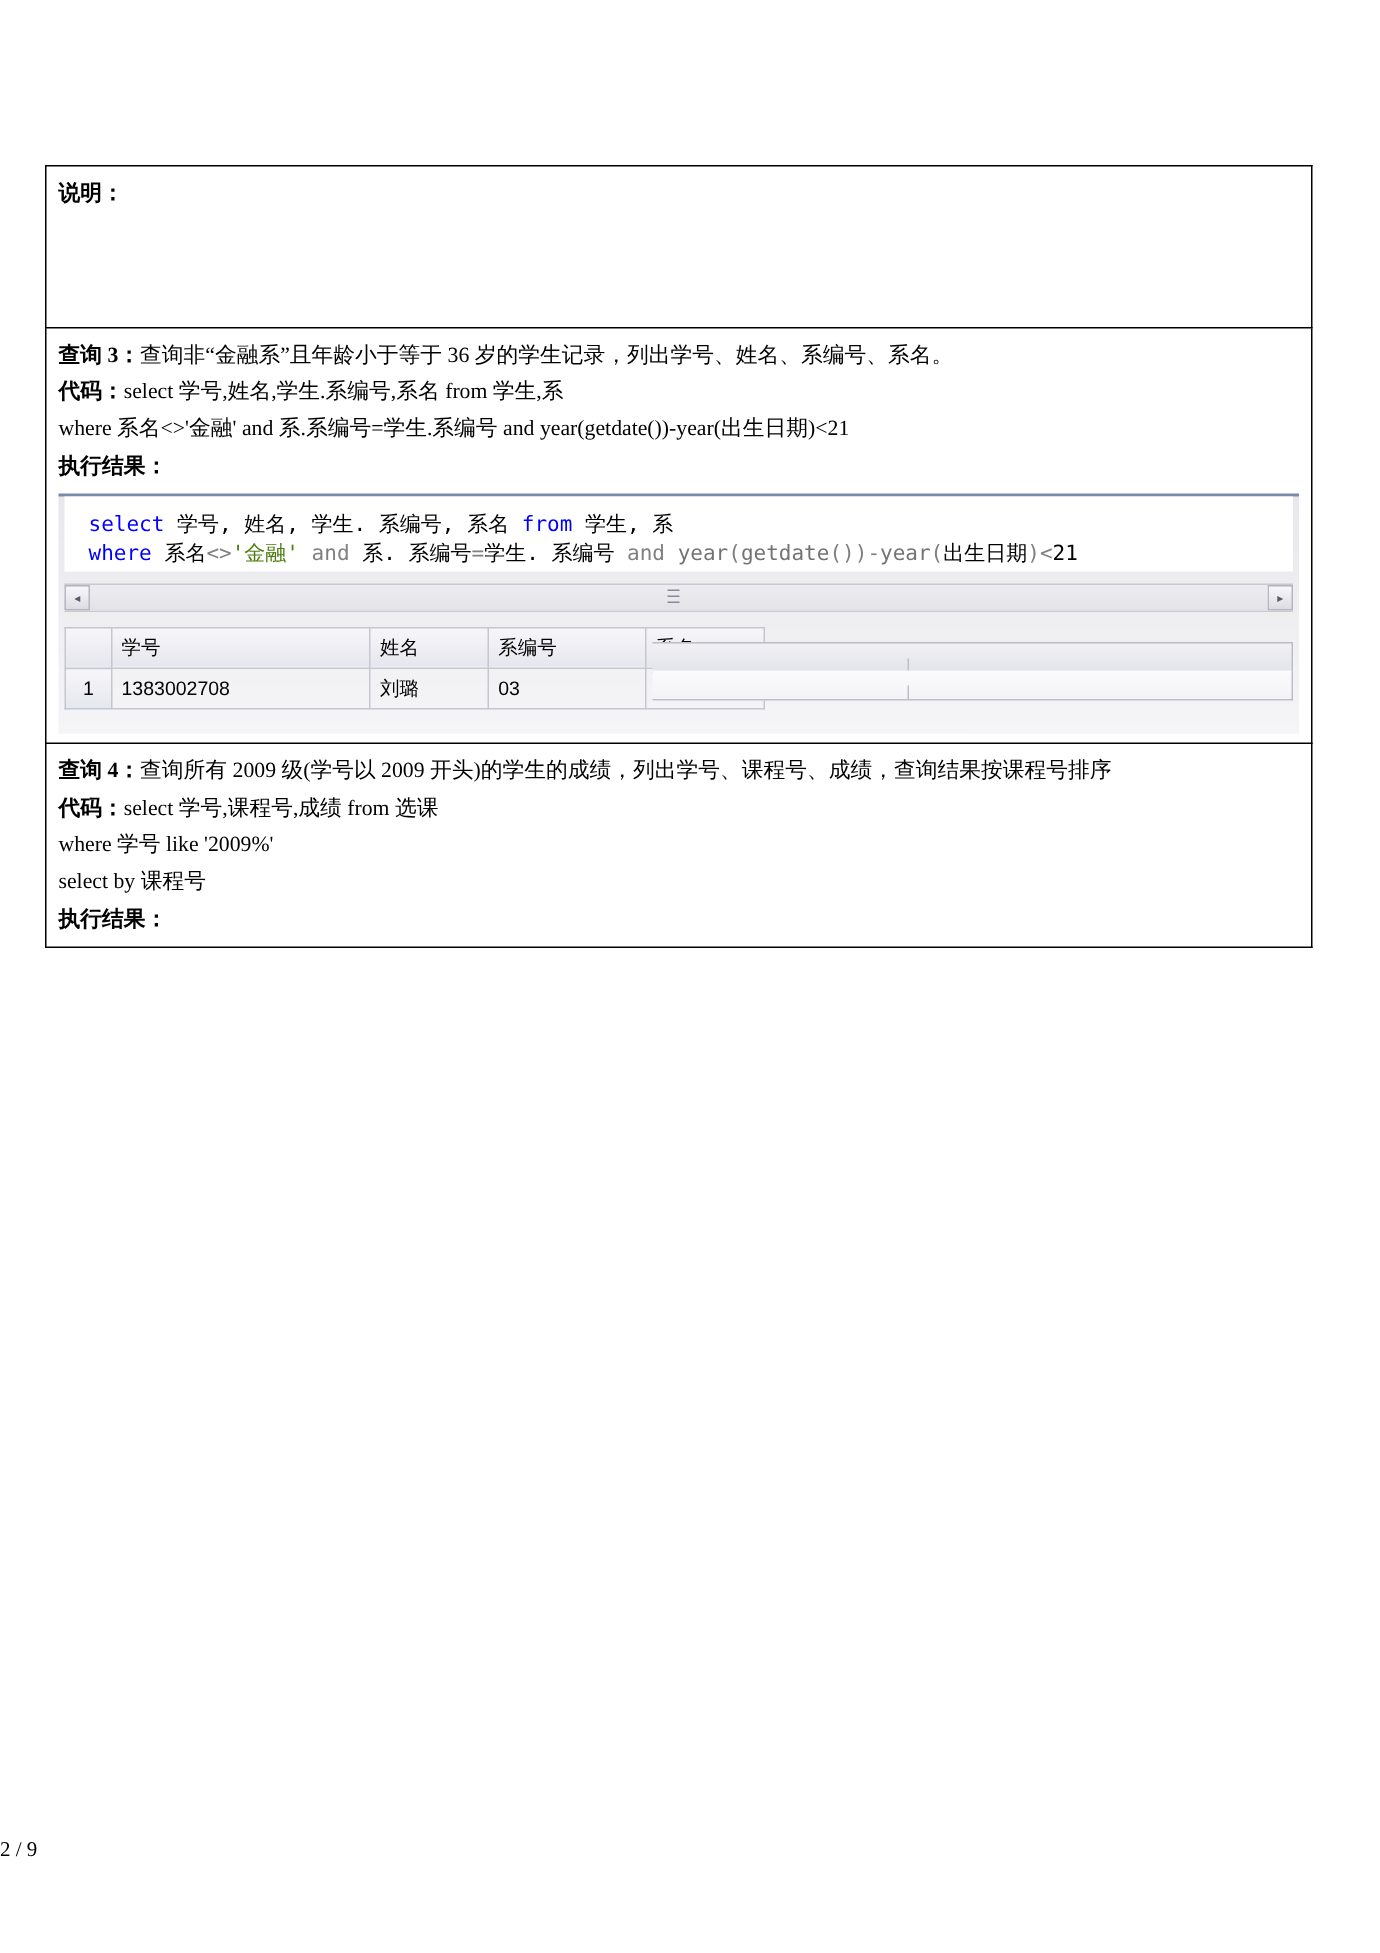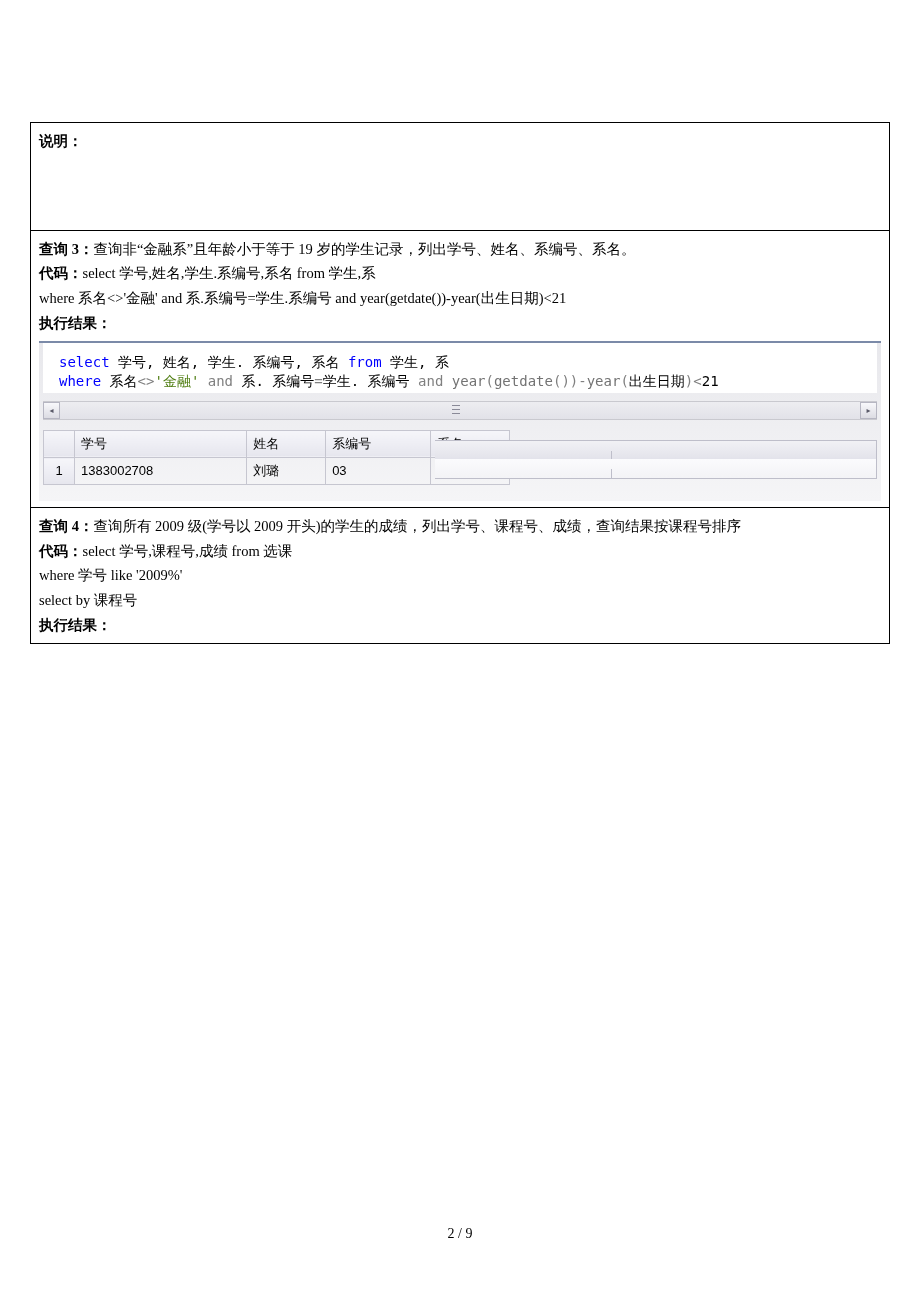--- a/index.html
+++ b/index.html
@@ -5,22 +5,21 @@
   body {
     margin: 0;
     padding: 0;
     background: #ffffff;
     font-family: "SimSun", "宋体", serif;
     width: 920px;
     min-height: 1302px;
     position: relative;
   }
   .page {
-    padding: 110px 30px 0 30px;
-    margin-top: 12px;
+    padding: 110px 45px 0 30px;
   }
   .outer-table {
     border: 1px solid #000;
     border-collapse: collapse;
     width: 100%;
     font-size: 14.5px;
     line-height: 1.7;
   }
   .outer-table td.cell {
     border: 1px solid #000;
@@ -154,21 +153,21 @@
     background: linear-gradient(#fbfbfd,#f3f3f6);
     border-right:1px solid #bebeca;
     border-bottom:1px solid #bebeca;
   }
 
   .page-number {
     position: absolute;
     bottom: 60px;
     left: 0;
     right: 0;
-    text-align: center;
+    text-align: left;
     font-size: 14px;
     font-family: "SimSun", serif;
     margin-top: 14px;
   }
 
   .col-bar {
     position:absolute;
     top:10px;
     bottom:0px;
     width:1px;
@@ -185,21 +184,21 @@
         <tr>
           <td class="cell">
   <span class="label-bold">说明：</span>
   <div class="spacer"></div>
 </td>
         </tr>
 
 <tr>
           <td class="cell">
   <span class="section-line">
-    <span class="label-bold">查询 3：</span><span>查询非“金融系”且年龄小于等于 19 岁的学生记录，列出学号、姓名、系编号、系名。</span>
+    <span class="label-bold">查询 3：</span><span>查询非“金融系”且年龄小于等于 36 岁的学生记录，列出学号、姓名、系编号、系名。</span>
   </span>
   <span class="section-line">
     <span class="label-bold">代码：</span><span>select 学号,姓名,学生.系编号,系名 from 学生,系</span>
   </span>
   <span class="section-line">where 系名&lt;&gt;'金融' and  系.系编号=学生.系编号  and year(getdate())-year(出生日期)&lt;21</span>
   <span class="section-line label-bold">执行结果：</span>
 
   <div class="sql-region">
     <div class="sql-code">
       <div>

